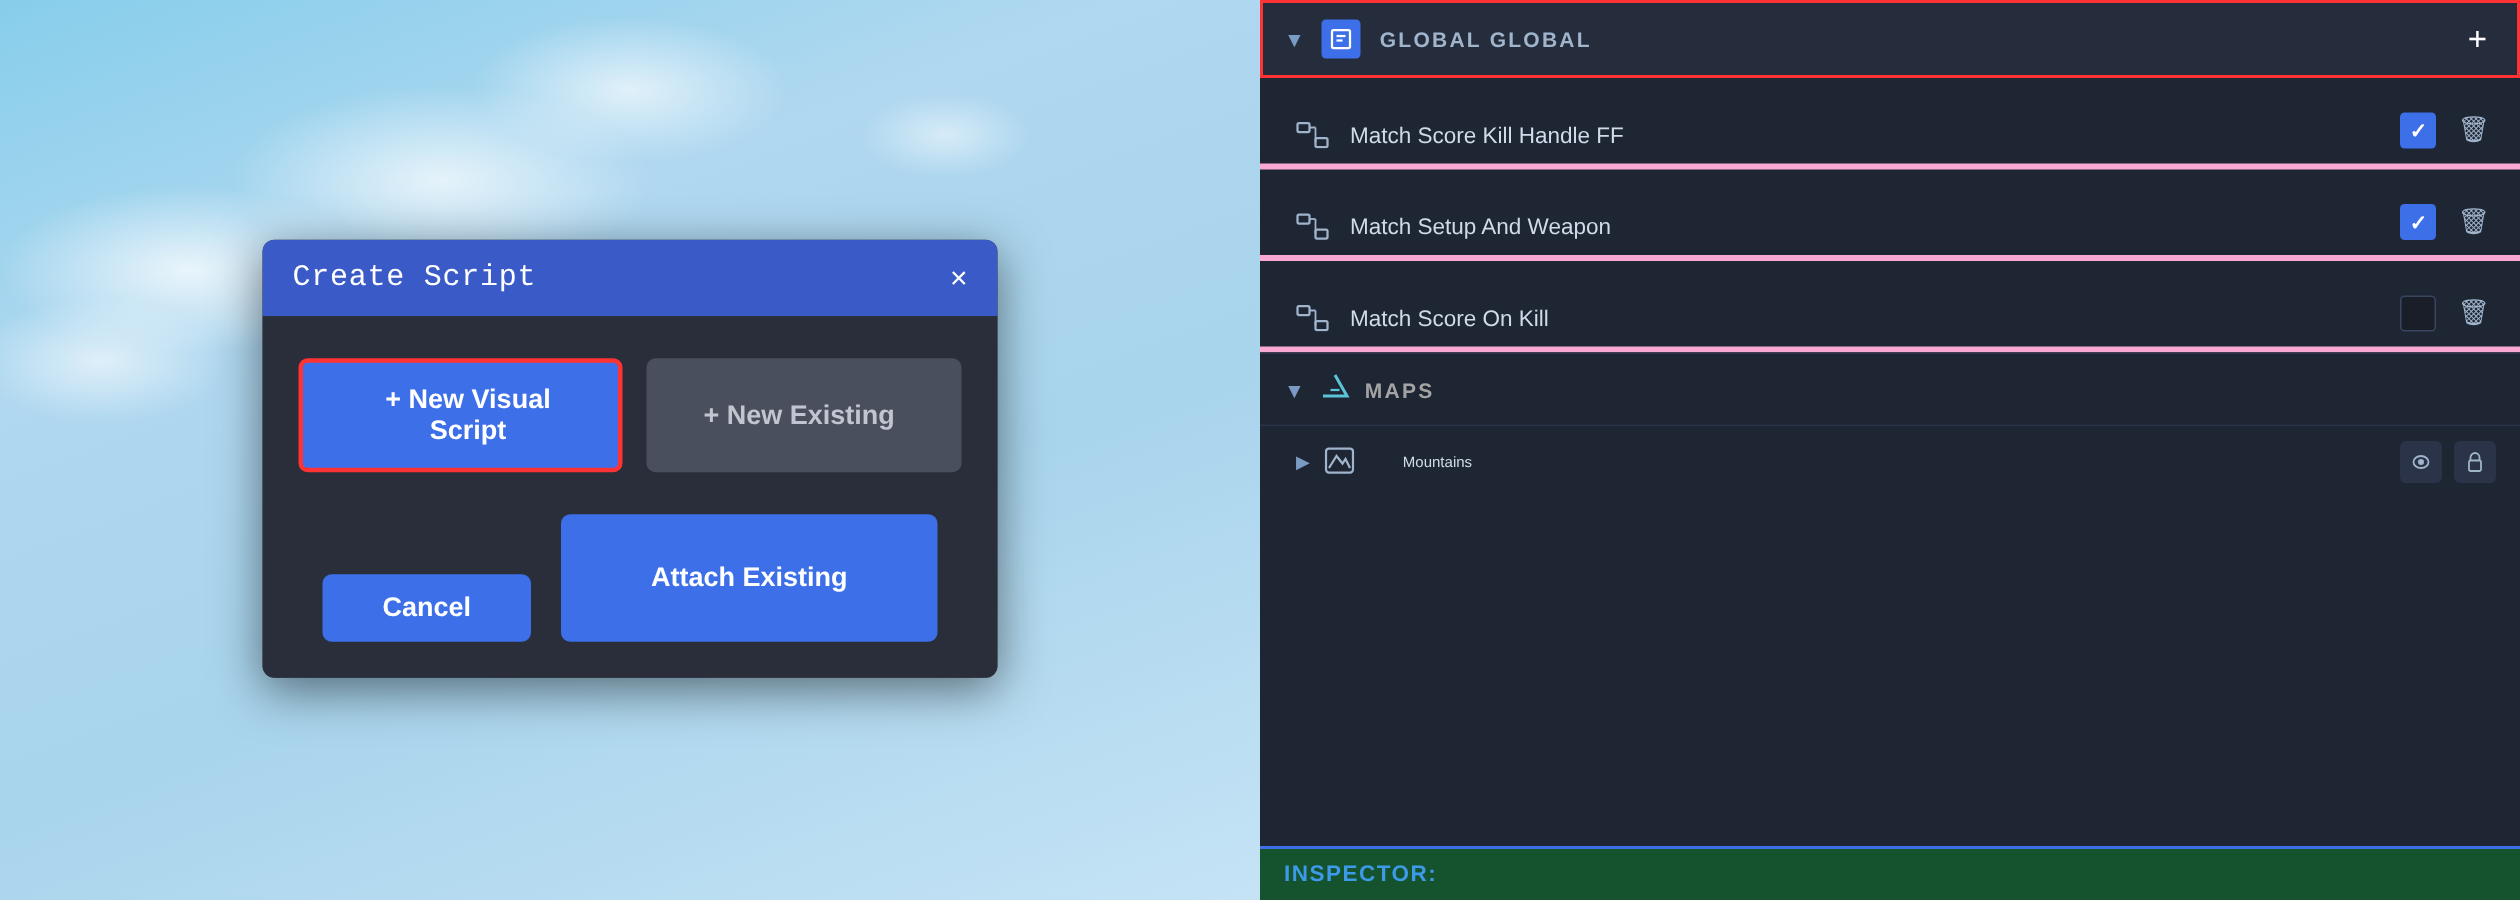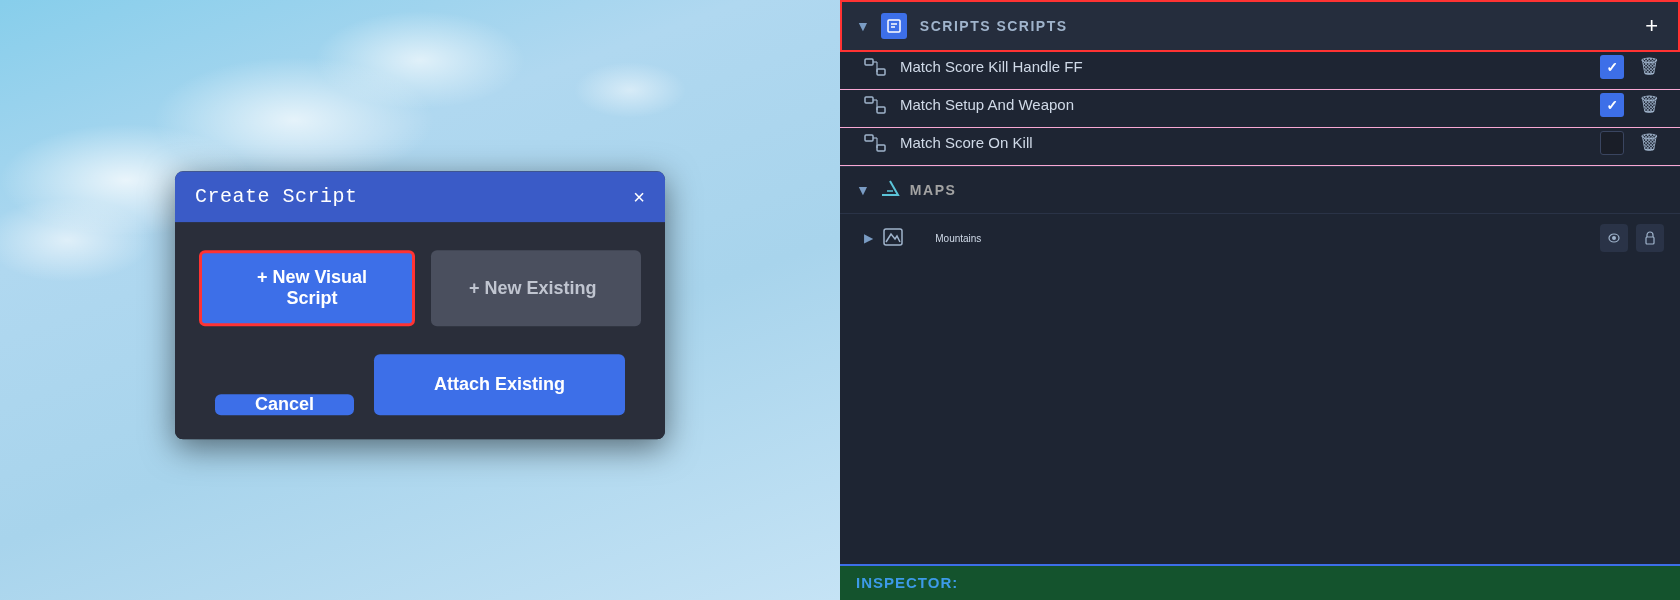--- a/index.html
+++ b/index.html
@@ -122,21 +122,21 @@
       gap: 20px;
     }
 
     .btn-cancel {
       background: #3d6fe8;
       border: none;
       border-radius: 6px;
       color: #ffffff;
       font-size: 18px;
       font-weight: 600;
-      padding: 0 40px;
+      padding: 12px 40px;
       cursor: pointer;
       margin-top: 40px;
     }
 
     .btn-attach {
       background: #3d6fe8;
       border: none;
       border-radius: 6px;
       color: #ffffff;
       font-size: 18px;
@@ -208,23 +208,23 @@
       line-height: 1;
     }
 
     
     .script-list {
       background: #1e2533;
     }
 
     .script-item {
       display: flex;
-      align-items: center;
-      padding: 2px 16px 10px 24px;
-      border-bottom: 1px solid #f9a8d4;
+      align-items: flex-end;
+      padding: 22px 16px 10px 24px;
+      border-bottom: 4px solid #f9a8d4;
     }
 
     .script-node-icon {
       color: #a0b4cc;
       margin-right: 14px;
       font-size: 13px;
       display: flex;
       align-items: center;
     }
 
@@ -403,21 +403,21 @@
       <span class="chevron-down">▼</span>
       <div class="section-icon">
         <div class="script-icon-blue">
           <svg width="16" height="16" viewBox="0 0 16 16" fill="white">
             <rect x="2" y="2" width="12" height="12" rx="1" fill="none" stroke="white" stroke-width="1.5"></rect>
             <line x1="5" y1="6" x2="11" y2="6" stroke="white" stroke-width="1.5"></line>
             <line x1="5" y1="9" x2="9" y2="9" stroke="white" stroke-width="1.5"></line>
           </svg>
         </div>
       </div>
-      <span class="section-title">SCRIPTS SCRIPTS</span>
+      <span class="section-title">GLOBAL GLOBAL</span>
       <button class="add-btn">+</button>
     </div>
 
     <div class="script-list">
 
       <div class="script-item">
         <div class="script-node-icon">
           <svg width="22" height="18" viewBox="0 0 22 18">
             <rect x="1" y="1" width="8" height="6" rx="1" fill="none" stroke="#a0b4cc" stroke-width="1.5"></rect>
             <rect x="13" y="11" width="8" height="6" rx="1" fill="none" stroke="#a0b4cc" stroke-width="1.5"></rect>

